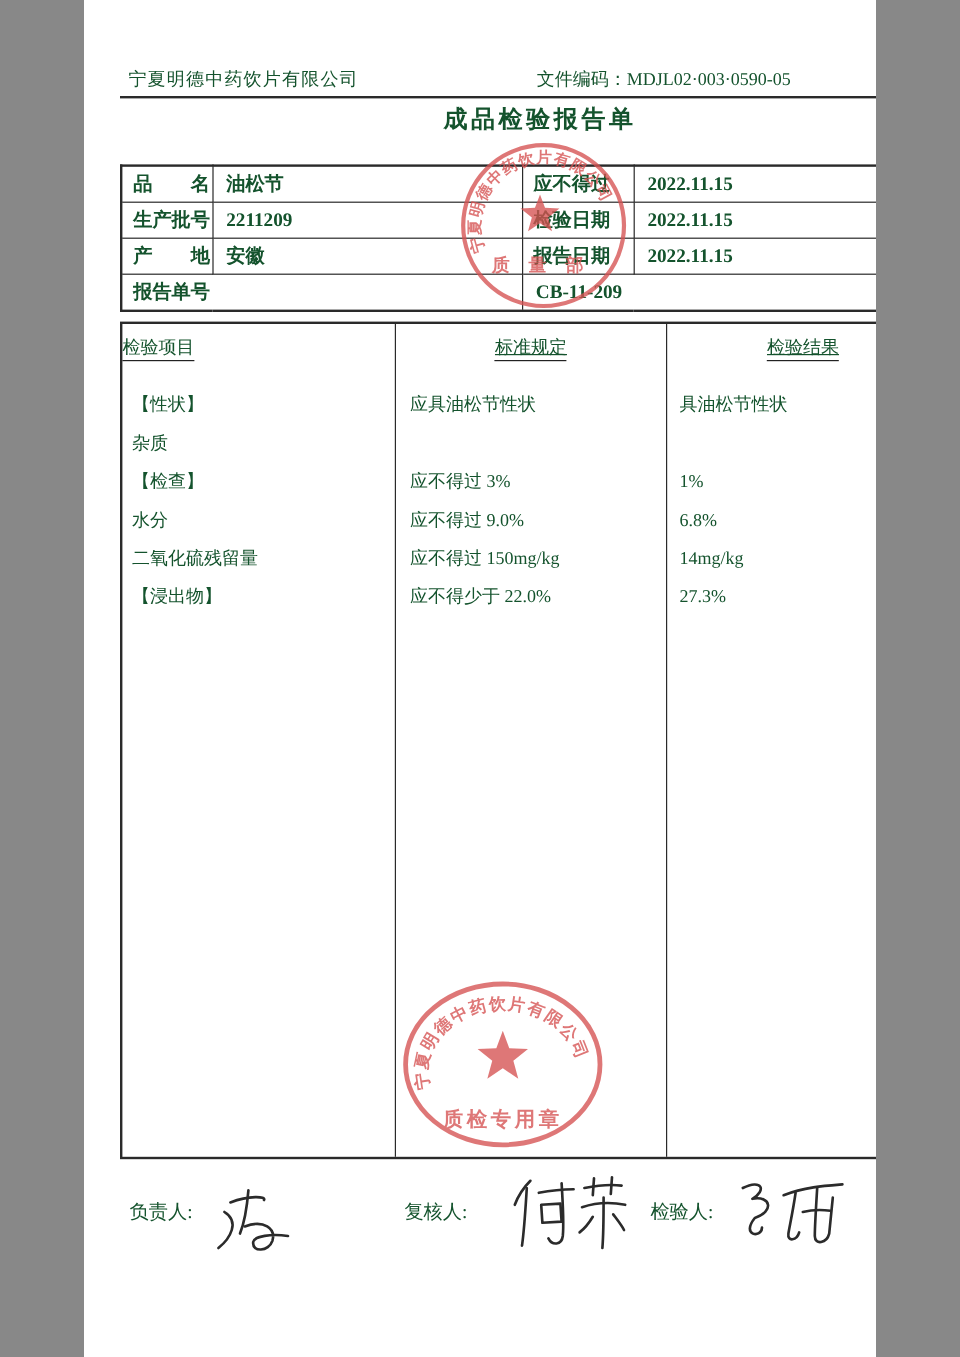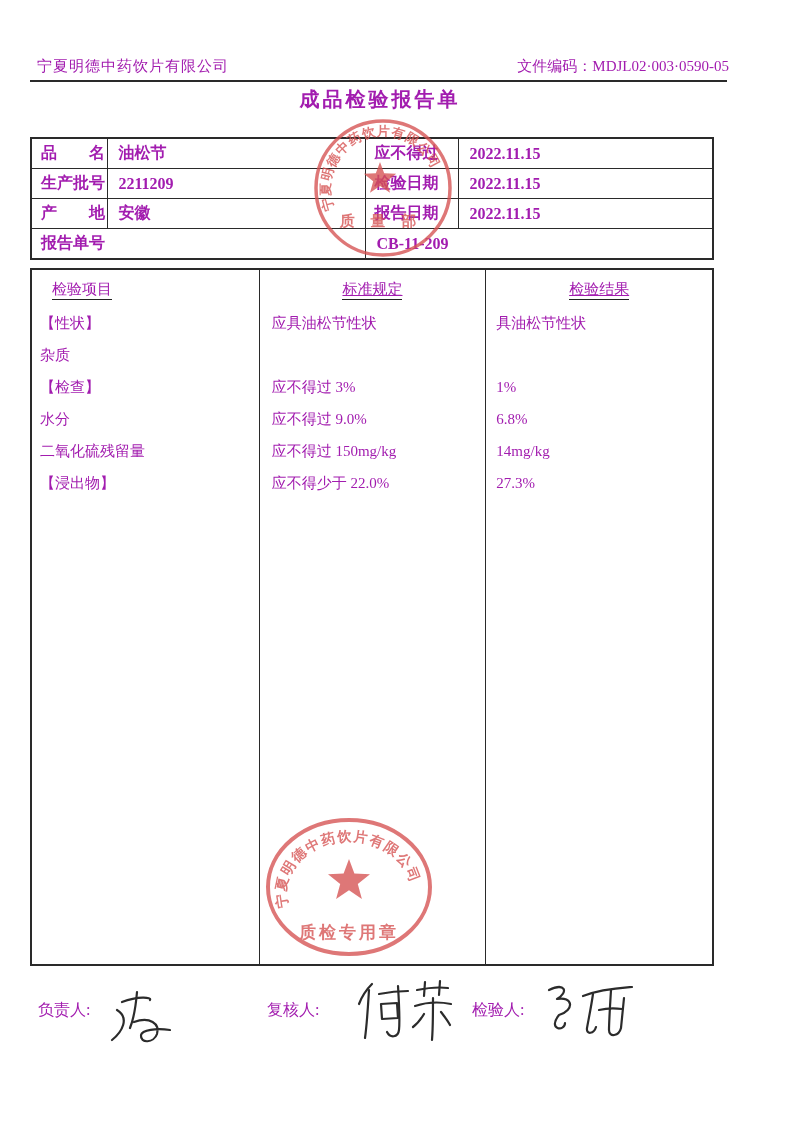--- a/index.html
+++ b/index.html
@@ -1,18 +1,18 @@
 <!DOCTYPE html>
 <html><head>
 <meta charset="utf-8">
 <style>
   html,body{margin:0;padding:0;background:#888;}
   .page{
-    position:relative;width:800px;height:1131px;background:#ffffff;
-    font-family:"Liberation Serif","DejaVu Serif",serif;color:#a21caf;
+    position:relative;width:660px;height:1131px;background:#ffffff;
+    font-family:"Liberation Serif","DejaVu Serif",serif;color:#14532d;
     overflow:hidden;margin:0 auto;
   }
   
   .hdr-company{position:absolute;left:37px;top:57px;font-size:15px;letter-spacing:1px;}
   .hdr-code{position:absolute;right:71px;top:57px;font-size:15px;}
   .hdr-rule{position:absolute;left:30px;top:80px;width:697px;height:2px;background:#2a2a2a;}
   
   .title{position:absolute;left:0;top:86px;width:760px;text-align:center;
          font-size:20px;font-weight:bold;letter-spacing:3px;}
   
@@ -21,23 +21,23 @@
   .info{border:2px solid #2a2a2a;font-weight:bold;}
   .info td.val{padding-left:11px;}
   
   .results{position:absolute;left:30px;top:268px;width:684px;height:698px;
            border:2px solid #2a2a2a;box-sizing:border-box;display:flex;}
   .col{width:228px;box-sizing:border-box;}
   .col + .col{border-left:1px solid #2a2a2a;}
   .col-head{padding-top:10px;height:24px;font-size:15px;}
   .col-head.center{text-align:center;text-decoration:underline;}
   .col-head .u{border-bottom:1px solid #222;padding-bottom:2px;}
-  .col-head.left{padding-left:20px;}
+  .col-head.left{padding-left:0;}
   .r-line{height:32px;line-height:32px;font-size:15px;white-space:nowrap;}
-  .r-line.first{margin-top:3px;}
+  .r-line.first{margin-top:18px;}
   .col1 .r-line{padding-left:8px;}
   .col2 .r-line{padding-left:12px;}
   .col3 .r-line{padding-left:10px;}
   
   .conclusion{position:absolute;left:30px;top:966px;width:684px;height:30px;
     border:2px solid #2a2a2a;box-sizing:border-box;display:flex;align-items:center;
     justify-content:center;font-size:15.5px;font-weight:bold;letter-spacing:.5px;}
   
   .sig-label{position:absolute;top:1000px;font-size:16px;}
   .sig-svg{position:absolute;}

